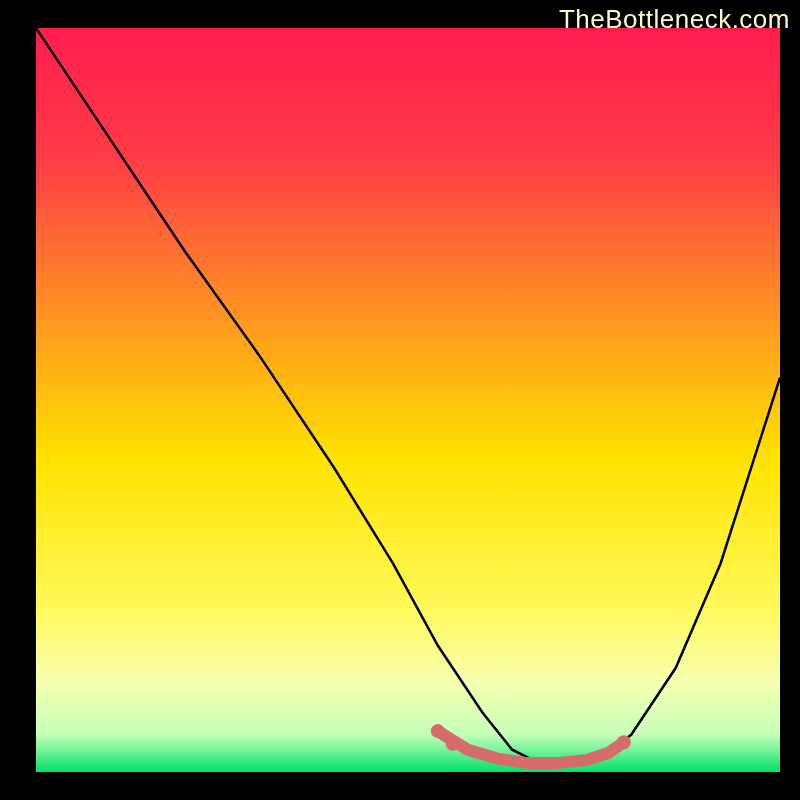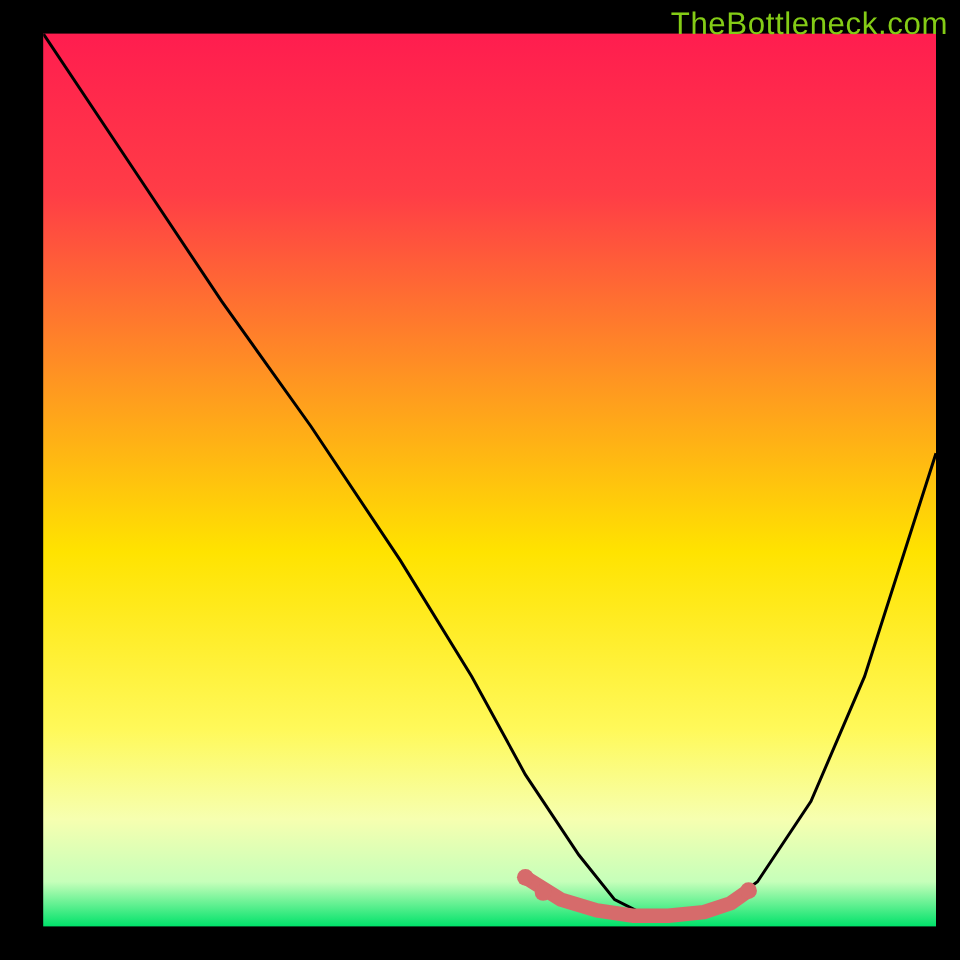--- a/index.html
+++ b/index.html
@@ -14,21 +14,21 @@
   .frame {
     position: relative;
     width: 800px;
     height: 800px;
     background: #000;
   }
   .watermark {
     position: absolute;
     top: 4px;
     right: 10px;
-    color: #84cc16;
+    color: #fef9c3;
     font-size: 26px;
     font-weight: 500;
     letter-spacing: 0.5px;
     z-index: 50;
   }
   svg.chart {
     position: absolute;
     left: 0;
     top: 0;
     width: 800px;

